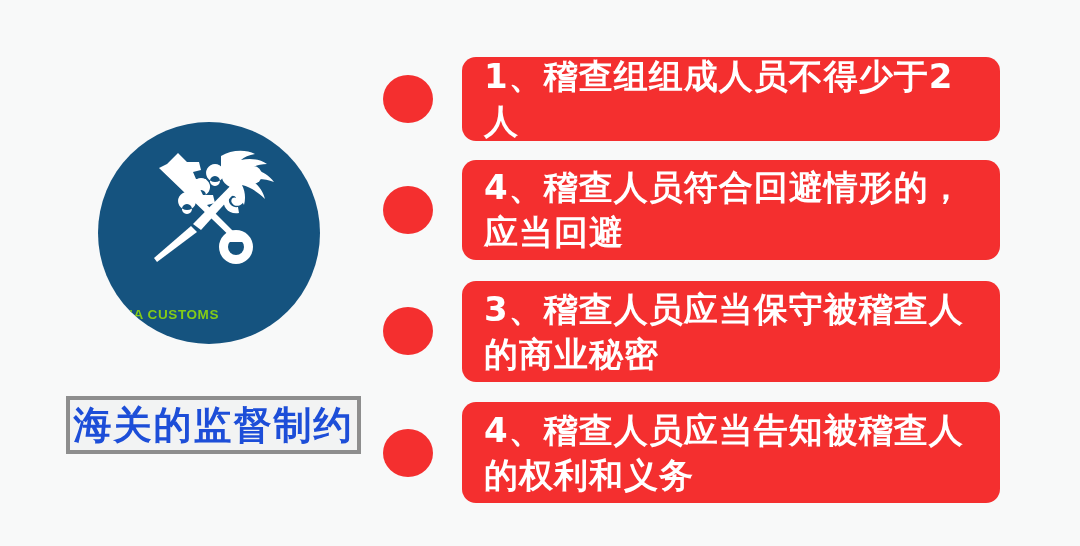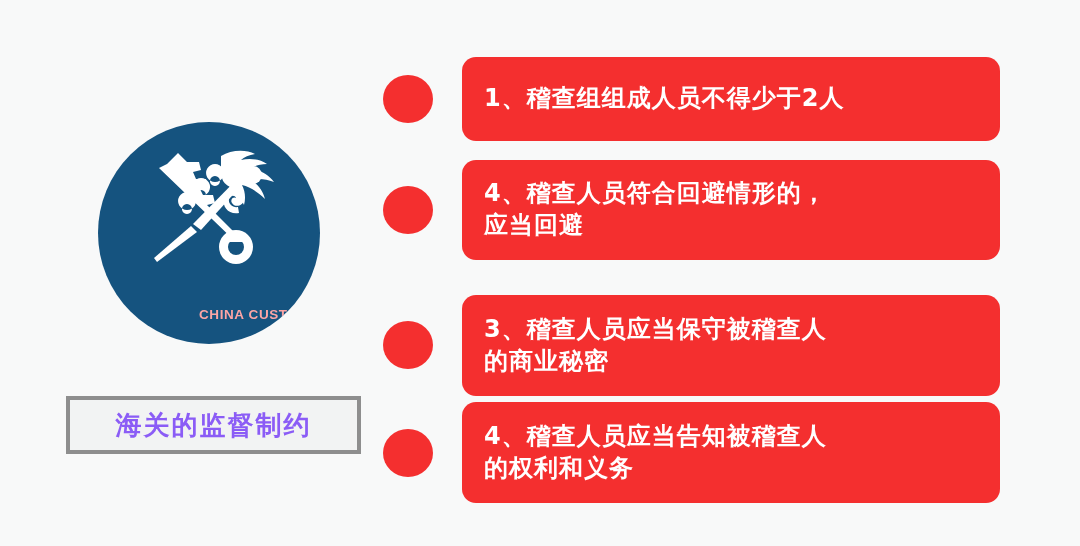--- a/index.html
+++ b/index.html
@@ -70,22 +70,22 @@
     letter-spacing: 2px;
     line-height: 1;
     font-family: "DejaVu Sans", "Liberation Sans", sans-serif;
   }
 
   #logo-en-name {
     position: absolute;
     left: 0;
     top: 186px;
     width: 222px;
-    text-align: right;
-    color: #fca5a5;
+    text-align: left;
+    color: #84cc16;
     font-size: 13.5px;
     font-weight: bold;
     letter-spacing: 0.6px;
     line-height: 1;
   }
 
   #caption-box {
     position: absolute;
     left: 66px;
     top: 396px;
@@ -93,22 +93,22 @@
     height: 58px;
     box-sizing: border-box;
     border: 4px solid #8e8e8e;
     background: #f2f3f3;
     display: flex;
     align-items: center;
     justify-content: center;
   }
 
   #caption-text {
-    color: #8b5cf6;
-    font-size: 26px;
+    color: #1d4ed8;
+    font-size: 38px;
     font-weight: bold;
     letter-spacing: 2px;
     line-height: 1;
     font-family: "DejaVu Sans", "Liberation Sans", sans-serif;
     white-space: nowrap;
   }
 
   
   #items-list {
     position: absolute;
@@ -142,37 +142,37 @@
     box-sizing: border-box;
     background: #f42f2f;
     border-radius: 14px;
     display: flex;
     align-items: center;
     padding: 0 22px;
   }
 
   .item-text {
     color: #ffffff;
-    font-size: 24px;
+    font-size: 34px;
     font-weight: bold;
     line-height: 1.32;
     letter-spacing: 1px;
     font-family: "DejaVu Sans", "Liberation Sans", sans-serif;
   }
 
   
   #item-0 { top: 57px;  height: 84px; }
   #item-0 .item-bullet { top: 18px; }
   #item-0 .item-pill   { top: 0; height: 84px; }
 
   #item-1 { top: 160px; height: 100px; }
   #item-1 .item-bullet { top: 26px; }
   #item-1 .item-pill   { top: 0; height: 100px; }
 
-  #item-2 { top: 281px; height: 101px; margin-top: 14px; }
+  #item-2 { top: 281px; height: 101px; }
   #item-2 .item-bullet { top: 26px; }
   #item-2 .item-pill   { top: 0; height: 101px; }
 
   #item-3 { top: 402px; height: 131px; }
   #item-3 .item-bullet { top: 27px; }
   #item-3 .item-pill   { top: 0; height: 101px; }
 </style>
 </head>
 <body>
 

